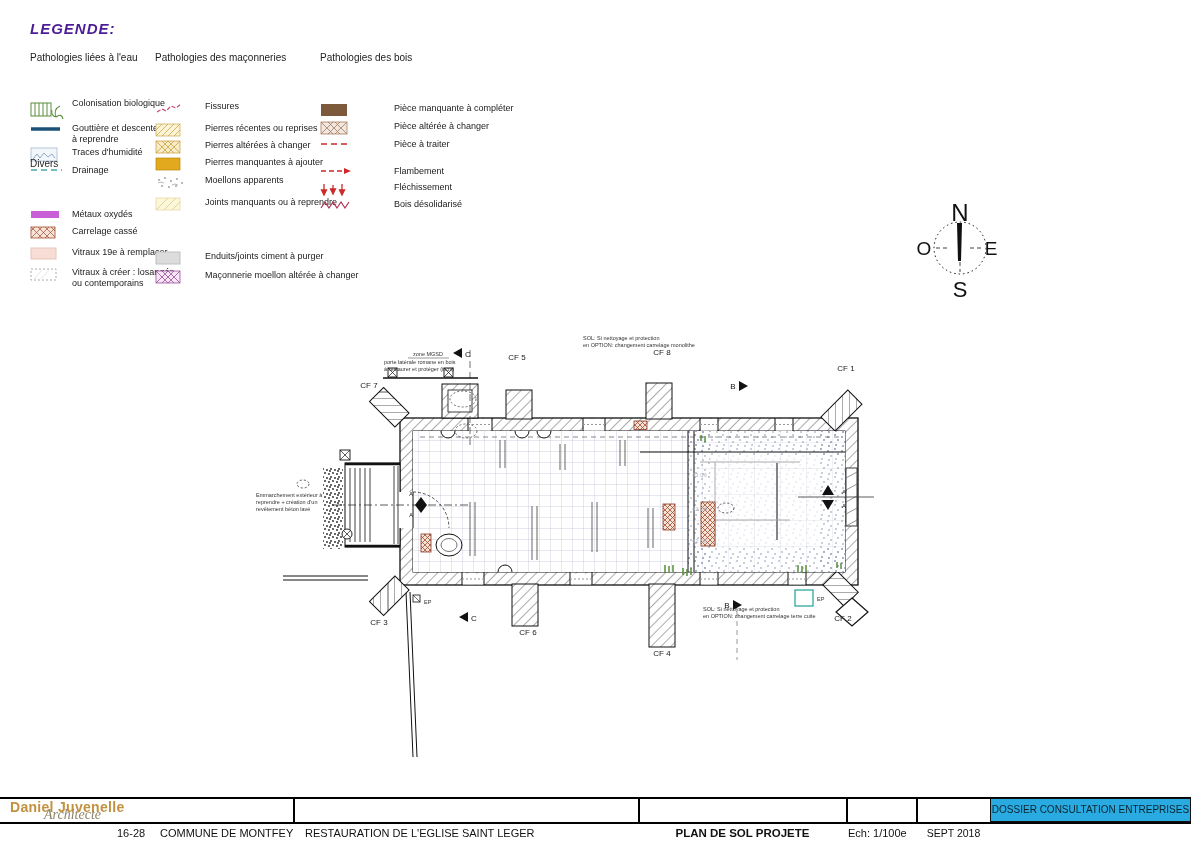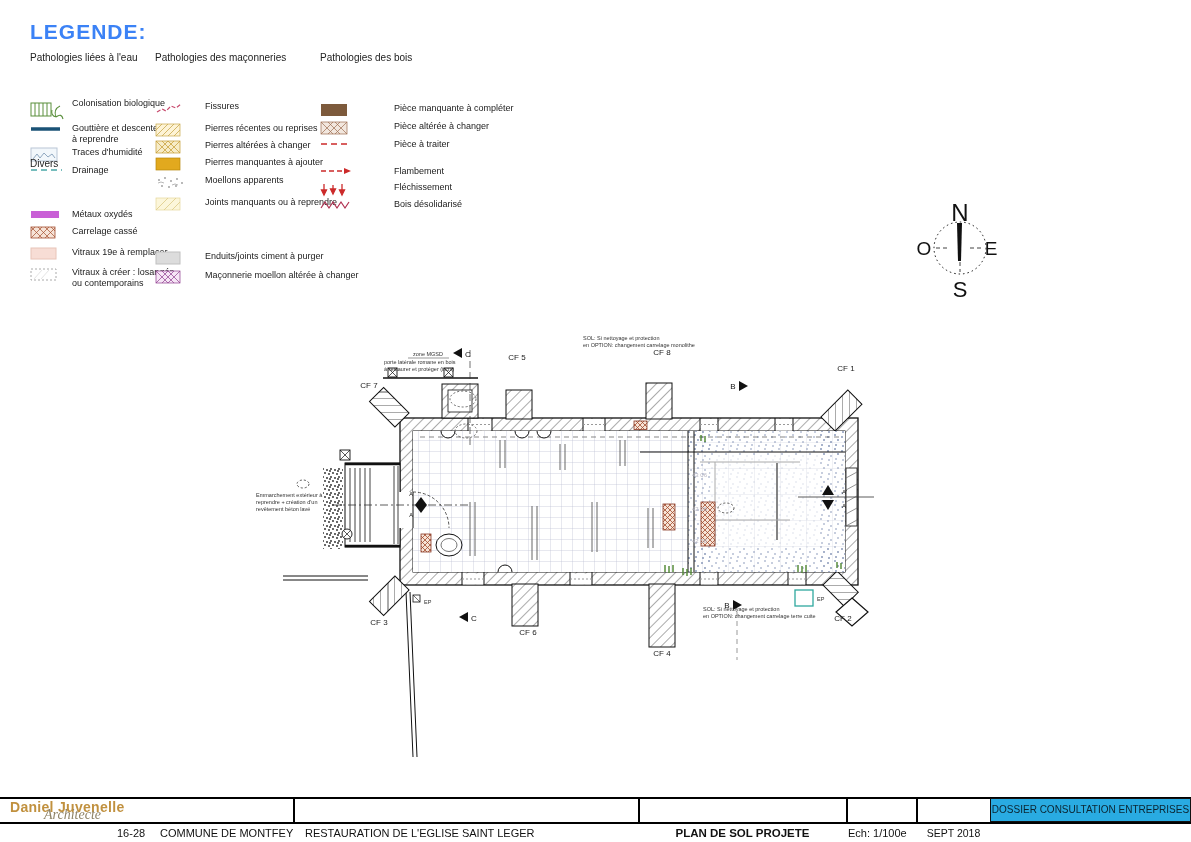--- a/index.html
+++ b/index.html
@@ -1,20 +1,20 @@
 <!DOCTYPE html>
 <html><head>
 <meta charset="utf-8">
 <style>
   html,body{margin:0;padding:0;background:#e8e8e8;}
   .page{position:relative;width:1191px;height:842px;background:#fff;overflow:hidden;
         font-family:"Liberation Sans",sans-serif;color:#222;}
   
-  .legend-title{position:absolute;left:30px;top:20px;font-size:21px;font-weight:600;
-                letter-spacing:1px;color:#3b82f6;}
+  .legend-title{position:absolute;left:30px;top:20px;font-size:15px;font-weight:600;
+                letter-spacing:1px;color:#4c1d95;font-style:italic;}
   .lg-head{position:absolute;font-size:10px;color:#222;}
   .lg-row{position:absolute;display:flex;align-items:flex-start;gap:8px;margin-top:35px;}
   .lg-row .sw{flex:0 0 34px;display:flex;justify-content:flex-start;}
   .lg-row .lb{font-size:9px;line-height:1.18;color:#222;}
   .w1 .lb{width:112px;} .w2 .lb{width:158px;padding-left:8px;} .w3 .lb{width:140px;padding-left:32px;}
   
   svg.plan{position:absolute;left:0;top:0;font-family:"Liberation Sans",sans-serif;}
   
   .tb-line{position:absolute;background:#000;}
   .tb-cell{position:absolute;top:798px;height:23px;line-height:23px;font-size:11px;color:#111;

